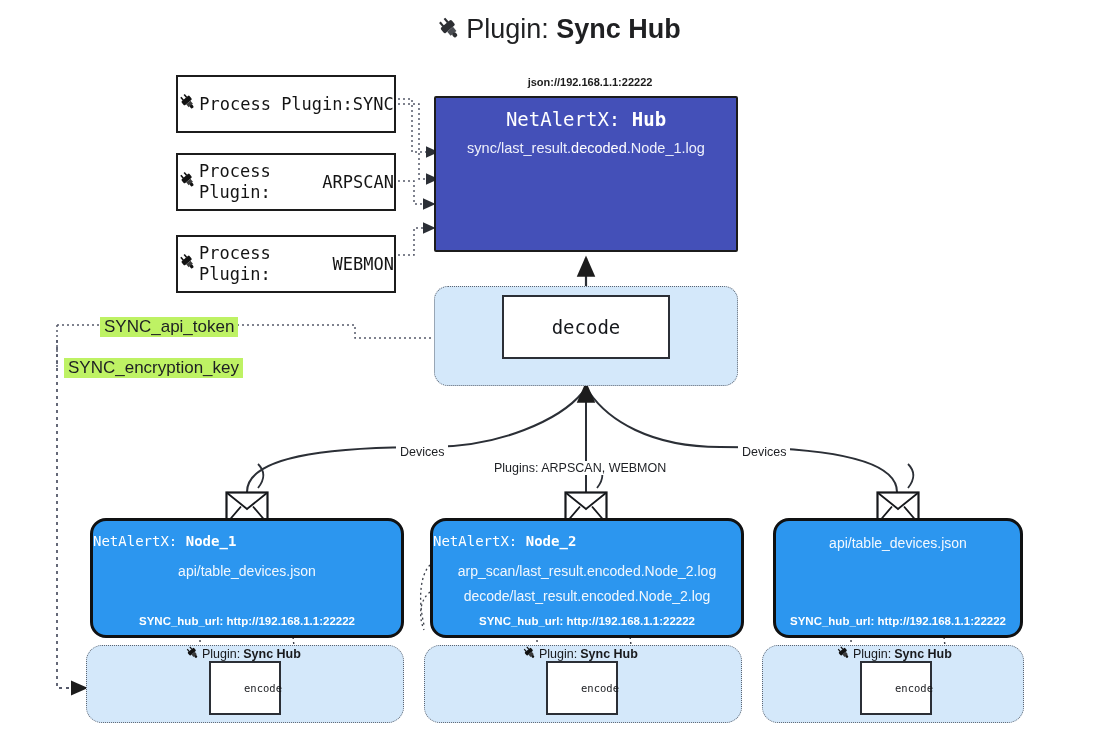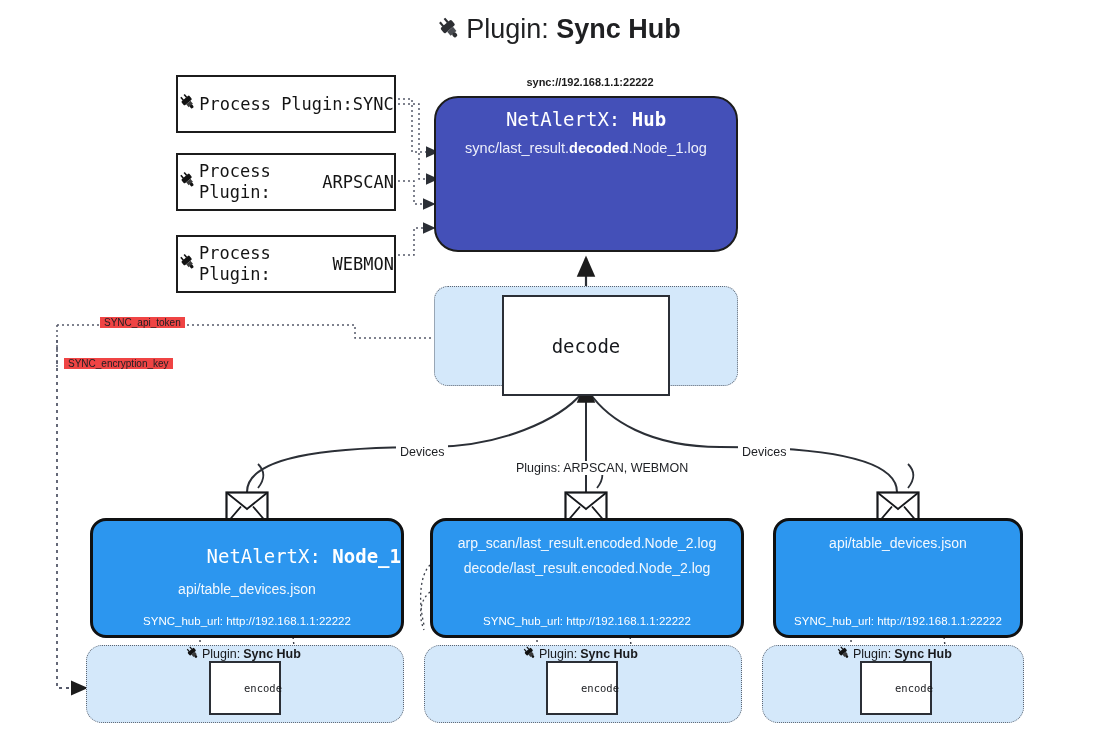--- a/index.html
+++ b/index.html
@@ -61,68 +61,68 @@
     font-size: 11px;
     font-weight: 700;
     color: #1c1c1c;
   }
   #hub {
     position: absolute;
     left: 434px; top: 96px;
     width: 304px; height: 156px;
     background: #4450b8;
     border: 2.5px solid #1c1c1c;
-    border-radius: 24px;
+    border-radius: 2px;
     color: #ffffff;
     padding-top: 10px;
   }
   #hub .hub-title {
     text-align: center;
     font-family: "DejaVu Sans Mono", monospace;
     font-size: 19px;
     margin-bottom: 6px;
     white-space: nowrap;
   }
   #hub .hub-title b { font-weight: 700; }
   #hub .hub-line {
     font-size: 14.5px;
     line-height: 1.72;
     text-align: center;
     white-space: nowrap;
     color: #eef0fb;
   }
-  #hub .hub-line b { font-weight: 700; color: #ffffff; }
+  #hub .hub-line b { font-weight: 400; color: #ffffff; }
 
   
   #decode-wrap {
     position: absolute;
     left: 434px; top: 286px;
     width: 304px; height: 100px;
     background: #d4e8fa;
     border: 1.6px dotted #5d6470;
     border-radius: 14px;
   }
   #decode-box {
     position: absolute;
     left: 502px; top: 295px;
-    width: 168px; height: 101px;
+    width: 168px; height: 64px;
     background: #ffffff;
     border: 2px solid #2b2f36;
     display: flex; align-items: center; justify-content: center;
     font-family: "DejaVu Sans Mono", monospace;
     font-size: 19px;
     color: #16181c;
   }
 
   
   .key-label {
     position: absolute;
-    font-size: 10px;
+    font-size: 17px;
     color: #1d1f23;
-    background: #ef4444;
+    background: #bef264;
     padding: 0 4px;
     white-space: nowrap;
   }
 
   
   .edge-label {
     position: absolute;
     font-size: 12.5px;
     color: #1d1f23;
     background: #ffffff;
@@ -133,43 +133,43 @@
   
   .node-card {
     position: absolute;
     background: #2c96ef;
     border: 3px solid #101112;
     border-radius: 16px;
     color: #ffffff;
     overflow: hidden;
   }
   .node-card .n-title {
-    text-align: right;
+    text-align: left;
     font-family: "DejaVu Sans Mono", monospace;
-    font-size: 19px;
-    margin-top: 24px;
+    font-size: 14px;
+    margin-top: 12px;
     white-space: nowrap;
   }
   .node-card .n-title b { font-weight: 700; }
   .node-card .n-lines {
     margin-top: 10px;
     text-align: center;
   }
   .node-card .n-line {
     font-size: 14px;
     line-height: 1.75;
     color: #f2f8fe;
     white-space: nowrap;
   }
   .node-card .n-foot {
     position: absolute;
     left: 0; bottom: 8px; width: 100%;
     text-align: center;
     font-size: 11.5px;
-    font-weight: 400;
+    font-weight: 700;
     color: #ffffff;
     white-space: nowrap;
   }
   .envelope { position: absolute; }
 
   
   .bottom-wrap {
     position: absolute;
     background: #d4e8fa;
     border: 1.6px dotted #5d6470;
@@ -319,41 +319,41 @@
             <rect x="8.5" y="13.5" width="7" height="5" fill="#3b3b3b"></rect>
             <rect x="10" y="18" width="4" height="4.5" rx="1.6" fill="#121212"></rect>
           </g>
         </svg>
       </span>
       <span>Process Plugin:</span>
     </div>
     <div class="proc-l2">WEBMON</div>
   </div>
 
-  <div id="hub-url">sync://192.168.1.1:22222</div>
+  <div id="hub-url">json://192.168.1.1:22222</div>
 
   <div id="hub">
     <div class="hub-title">
       <span>NetAlertX:</span>
       <b>Hub</b>
     </div>
     <div class="hub-line">
       <span>sync/last_result.</span><b>decoded</b><span>.Node_1.log</span>
     </div>
   </div>
 
   <div id="decode-wrap"></div>
   <div id="decode-box">decode</div>
 
   <div class="key-label" style="left:100px; top:317px;">SYNC_api_token</div>
   <div class="key-label" style="left:64px; top:358px;">SYNC_encryption_key</div>
 
   <div class="edge-label" style="left:396px; top:445px;">Devices</div>
   <div class="edge-label" style="left:738px; top:445px;">Devices</div>
-  <div class="edge-label" style="left:512px; top:461px;">Plugins: ARPSCAN, WEBMON</div>
+  <div class="edge-label" style="left:490px; top:461px;">Plugins: ARPSCAN, WEBMON</div>
 
   <div class="envelope" style="left:225px; top:491px;">
     <svg width="44" height="34" viewBox="0 0 44 34">
       <rect x="1.5" y="1.5" width="41" height="31" fill="#ffffff" stroke="#16181c" stroke-width="2.2"></rect>
       <path d="M1.5,1.5 L22,18 L42.5,1.5" fill="none" stroke="#16181c" stroke-width="1.8"></path>
       <path d="M1.5,32.5 L16,15.5 M42.5,32.5 L28,15.5" fill="none" stroke="#16181c" stroke-width="1.8"></path>
     </svg>
   </div>
   <div class="envelope" style="left:564px; top:491px;">
     <svg width="44" height="34" viewBox="0 0 44 34">
@@ -375,20 +375,24 @@
       <span>NetAlertX:</span>
       <b>Node_1</b>
     </div>
     <div class="n-lines">
       <div class="n-line">api/table_devices.json</div>
     </div>
     <div class="n-foot">SYNC_hub_url: http://192.168.1.1:22222</div>
   </div>
 
   <div class="node-card" style="left:430px; top:518px; width:314px; height:120px;">
+    <div class="n-title">
+      <span>NetAlertX:</span>
+      <b>Node_2</b>
+    </div>
     <div class="n-lines">
       <div class="n-line">arp_scan/last_result.encoded.Node_2.log</div>
       <div class="n-line">decode/last_result.encoded.Node_2.log</div>
     </div>
     <div class="n-foot">SYNC_hub_url: http://192.168.1.1:22222</div>
   </div>
 
   <div class="node-card" style="left:773px; top:518px; width:250px; height:120px;">
     <div class="n-lines">
       <div class="n-line">api/table_devices.json</div>

